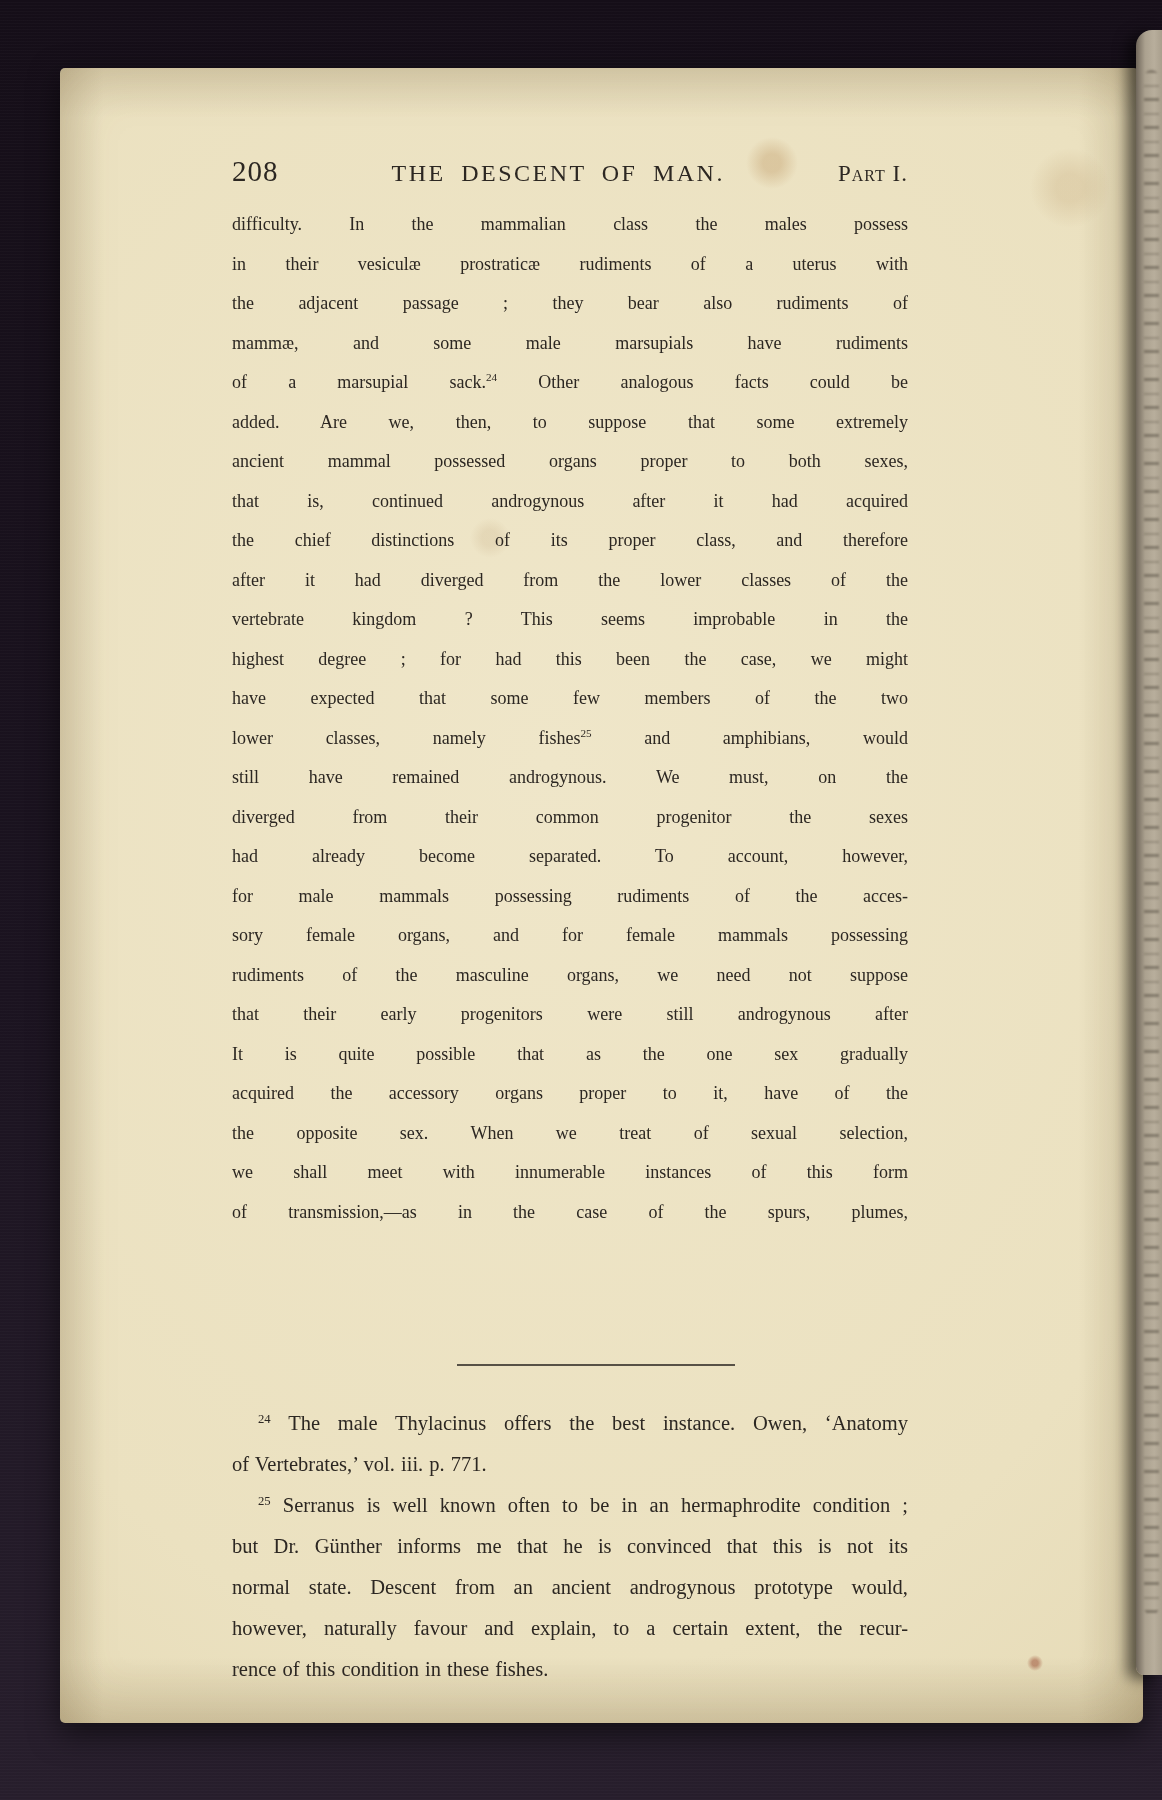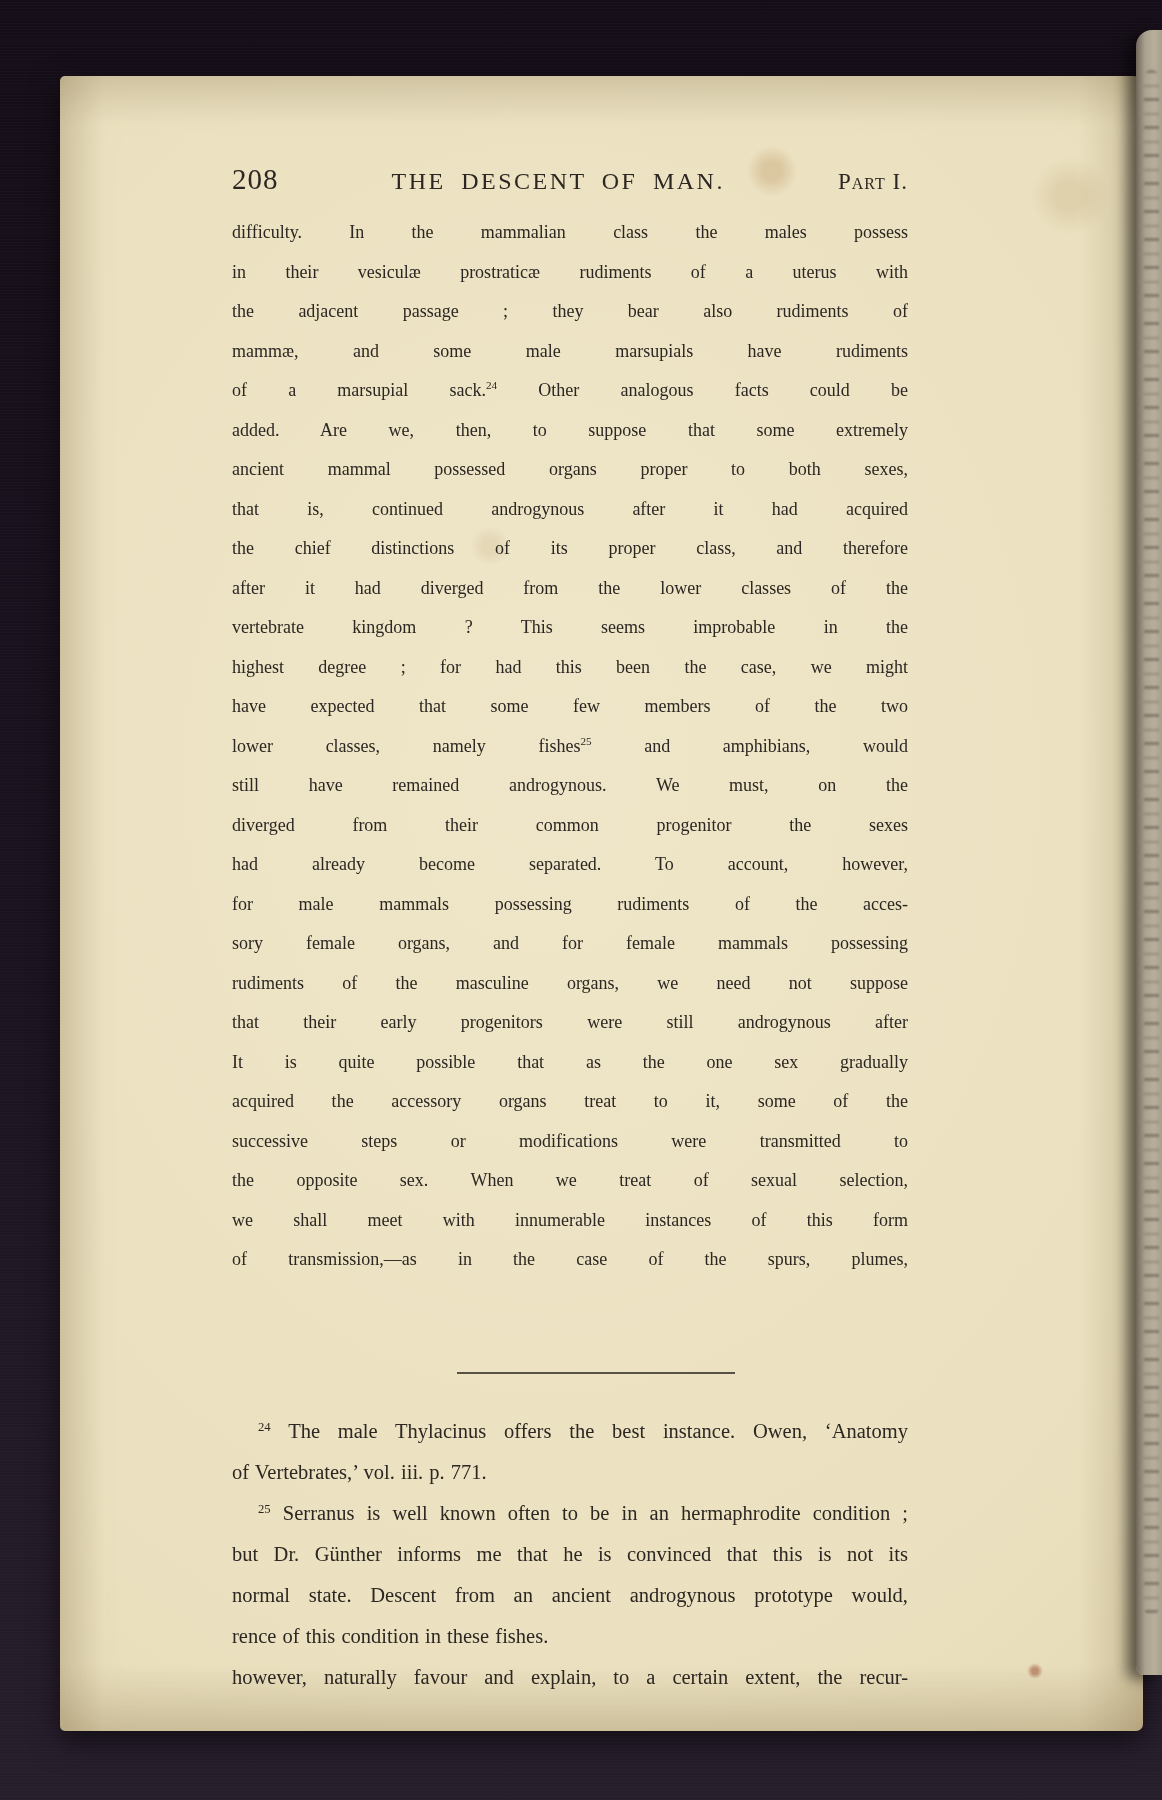--- a/index.html
+++ b/index.html
@@ -4,21 +4,21 @@
 <style>
   html,body{margin:0;padding:0;background:#120c16;}
   .stage{
     position:relative;width:1162px;height:1800px;overflow:hidden;
     font-family:"Liberation Serif","DejaVu Serif",serif;
     background:
       repeating-linear-gradient(0deg, rgba(255,255,255,.02) 0 1px, rgba(0,0,0,0) 1px 3px),
       linear-gradient(180deg,#150e18 0%,#1b1320 55%,#271e2c 100%);
   }
   .page{
-    position:absolute;left:60px;top:76px;width:1083px;height:1655px;
+    position:absolute;left:60px;top:68px;width:1083px;height:1655px;
     border-radius:5px 9px 7px 5px;
     color:#2c2722;
     background:
       radial-gradient(circle at 712px 95px, rgba(170,120,60,.26) 0 9px, rgba(170,120,60,0) 26px),
       radial-gradient(circle at 975px 1595px, rgba(150,70,45,.5) 0 3px, rgba(150,70,45,0) 8px),
       radial-gradient(circle at 430px 470px, rgba(160,120,70,.12) 0 8px, rgba(160,120,70,0) 20px),
       radial-gradient(circle at 1010px 120px, rgba(160,115,60,.15) 0 14px, rgba(160,115,60,0) 40px),
       linear-gradient(to right, rgba(100,80,45,.16), rgba(100,80,45,0) 4%, rgba(100,80,45,0) 94%, rgba(110,90,50,.20) 100%),
       linear-gradient(to bottom, rgba(100,80,45,.14), rgba(100,80,45,0) 3%, rgba(100,80,45,0) 96%, rgba(110,90,50,.18) 100%),
       radial-gradient(120% 100% at 45% 42%, #efe6c9 0%, #ebe1c0 55%, #e3d7b2 85%, #d9cba0 100%);
@@ -78,32 +78,31 @@
           <div class="bline just">have expected that some few members of the two</div>
           <div class="bline just">lower classes, namely fishes<sup>25</sup> and amphibians, would</div>
           <div class="bline just">still have remained androgynous. We must, on the</div>
           <div class="bline just">diverged from their common progenitor the sexes</div>
           <div class="bline just">had already become separated. To account, however,</div>
           <div class="bline just">for male mammals possessing rudiments of the acces-</div>
           <div class="bline just">sory female organs, and for female mammals possessing</div>
           <div class="bline just">rudiments of the masculine organs, we need not suppose</div>
           <div class="bline just">that their early progenitors were still androgynous after</div>
           <div class="bline just">It is quite possible that as the one sex gradually</div>
-          <div class="bline just">acquired the accessory organs treat to it, some of the</div>
-          <div class="bline just">successive steps or modifications were transmitted to</div>
+          <div class="bline just">acquired the accessory organs proper to it, have of the</div>
           <div class="bline just">the opposite sex. When we treat of sexual selection,</div>
           <div class="bline just">we shall meet with innumerable instances of this form</div>
           <div class="bline just">of transmission,—as in the case of the spurs, plumes,</div>
         </div>
       <div class="fnrule"></div>
       <div class="fnotes">
           <div class="fline just indent"><sup>24</sup> The male Thylacinus offers the best instance. Owen, ‘Anatomy</div>
           <div class="fline">of Vertebrates,’ vol. iii. p. 771.</div>
           <div class="fline just indent"><sup>25</sup> Serranus is well known often to be in an hermaphrodite condition ;</div>
           <div class="fline just">but Dr. Günther informs me that he is convinced that this is not its</div>
           <div class="fline just">normal state. Descent from an ancient androgynous prototype would,</div>
+          <div class="fline just">however, naturally favour and explain, to a certain extent, the recur-</div>
           <div class="fline">rence of this condition in these fishes.</div>
-          <div class="fline just">however, naturally favour and explain, to a certain extent, the recur-</div>
         </div>
     </div>
   </div>
   <div class="fore-edge"></div>
 </div>
 
 </body></html>

